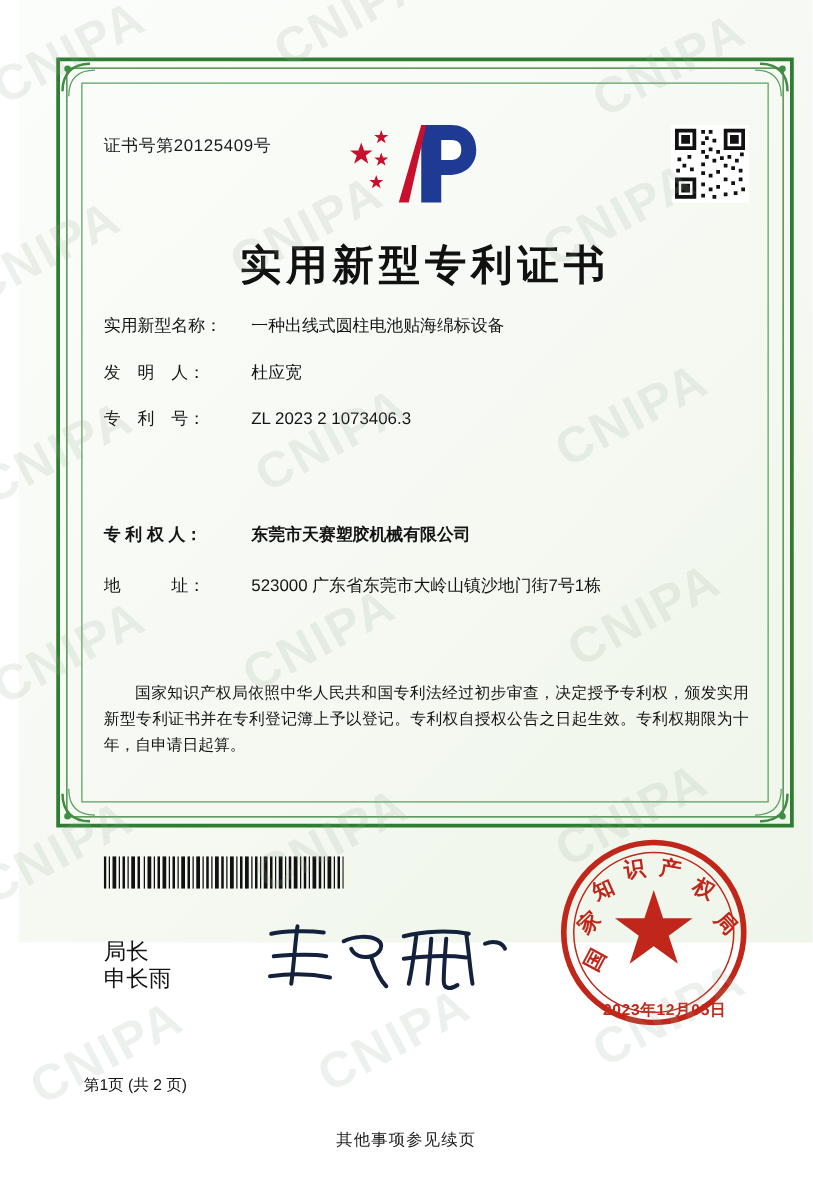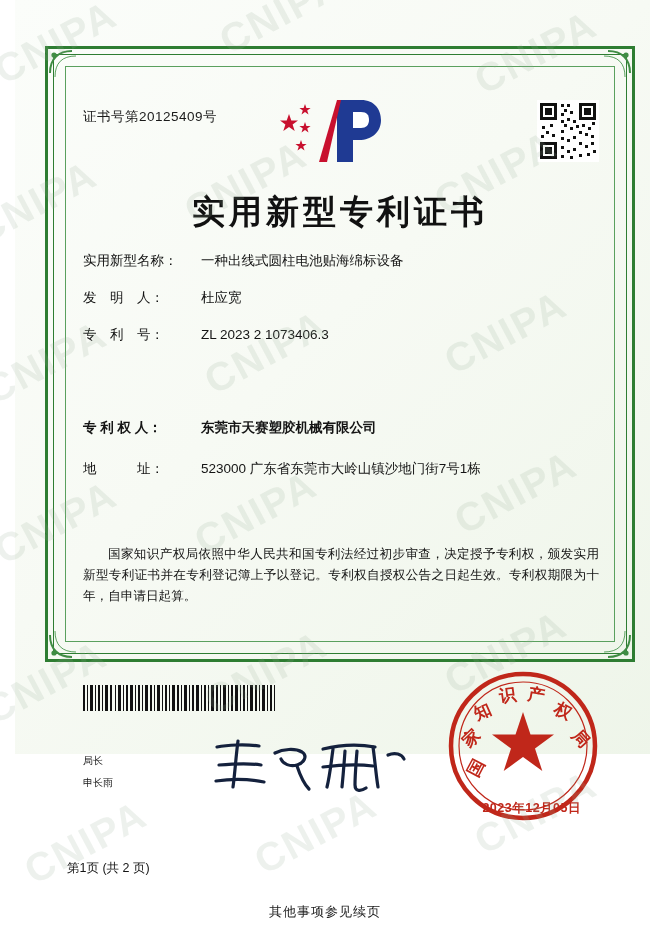--- a/index.html
+++ b/index.html
@@ -195,21 +195,21 @@
     top: 615px;
     width: 192px;
     height: 26px;
   }
 
   
   #sig-label {
     position: absolute;
     left: 16px;
     top: 680px;
-    font-size: 10px;
+    font-size: 18px;
     color: #141414;
     line-height: 22px;
     font-family: Liberation Serif, serif;
   }
   #sig-script {
     position: absolute;
     left: 138px;
     top: 665px;
     width: 210px;
     height: 62px;

